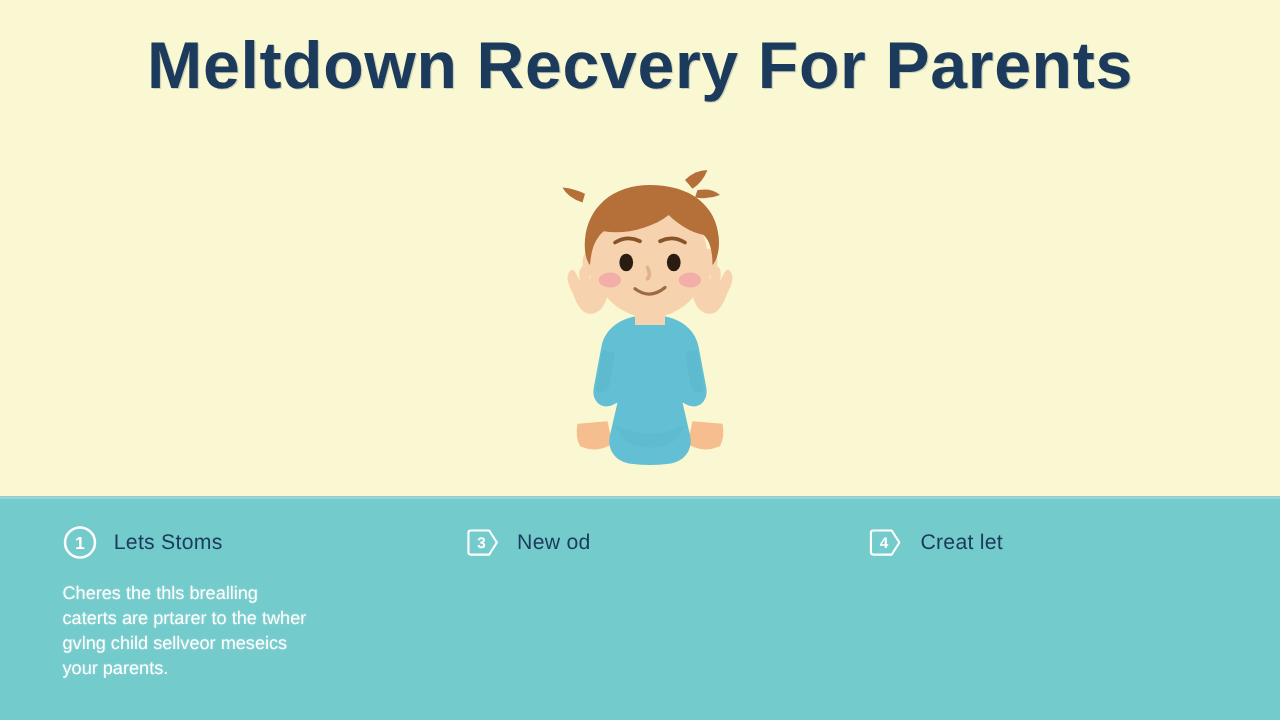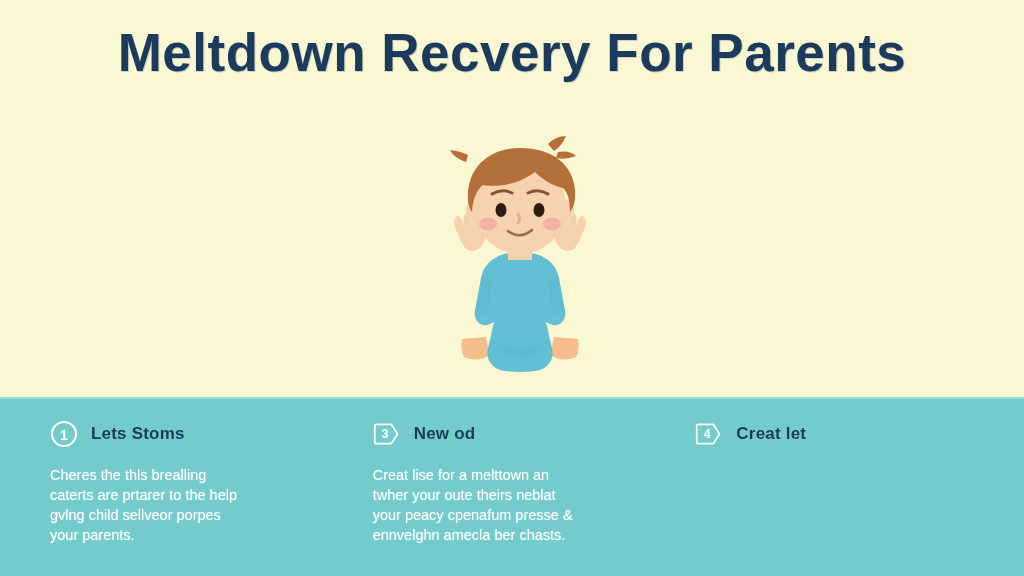--- a/index.html
+++ b/index.html
@@ -104,21 +104,21 @@
   .badge {
     position: relative;
     width: 28px;
     height: 28px;
     flex: 0 0 28px;
   }
   .badge svg { display: block; width: 100%; height: 100%; overflow: visible; }
 
   .tip-title {
     font-size: 17px;
-    font-weight: bold;
+    font-weight: normal;
     color: #1B3A5C;
     letter-spacing: 0.2px;
     white-space: nowrap;
   }
 
   .tip-body {
     font-size: 14.5px;
     line-height: 1.38;
     color: #FFFFFF;
     max-width: 200px;
@@ -220,34 +220,33 @@
       <div class="tip-col">
         <div class="tip-head">
           <span class="badge">
             <svg viewBox="0 0 28 28" xmlns="http://www.w3.org/2000/svg">
               <circle cx="14" cy="14" r="12" fill="none" stroke="#FFFFFF" stroke-width="2"></circle>
               <text x="14" y="19.5" text-anchor="middle" font-family="Liberation Sans, sans-serif" font-size="14" font-weight="bold" fill="#FFFFFF">1</text>
             </svg>
           </span>
           <span class="tip-title">Lets Stoms</span>
         </div>
-        <div class="tip-body">Cheres the thls brealling caterts are prtarer to the help gvlng child sellveor porpes your parents.</div>
+        <div class="tip-body">Cheres the thls brealling caterts are prtarer to the twher gvlng child sellveor meseics your parents.</div>
       </div>
 
       <div class="tip-col">
         <div class="tip-head">
           <span class="badge">
             <svg viewBox="0 0 32 28" xmlns="http://www.w3.org/2000/svg">
               <path d="M4 3 h17 l7 11 l-7 11 h-17 a2 2 0 0 1 -2 -2 v-18 a2 2 0 0 1 2 -2 z" fill="none" stroke="#FFFFFF" stroke-width="2" stroke-linejoin="round"></path>
               <text x="14" y="19" text-anchor="middle" font-family="Liberation Sans, sans-serif" font-size="14" font-weight="bold" fill="#FFFFFF">3</text>
             </svg>
           </span>
           <span class="tip-title">New od</span>
         </div>
-        <div class="tip-body">Creat lise for a melttown an twher your oute theirs neblat your peacy cpenafum presse &amp; ennvelghn amecla ber chasts.</div>
       </div>
 
       <div class="tip-col">
         <div class="tip-head">
           <span class="badge">
             <svg viewBox="0 0 32 28" xmlns="http://www.w3.org/2000/svg">
               <path d="M4 3 h17 l7 11 l-7 11 h-17 a2 2 0 0 1 -2 -2 v-18 a2 2 0 0 1 2 -2 z" fill="none" stroke="#FFFFFF" stroke-width="2" stroke-linejoin="round"></path>
               <text x="14" y="19" text-anchor="middle" font-family="Liberation Sans, sans-serif" font-size="14" font-weight="bold" fill="#FFFFFF">4</text>
             </svg>
           </span>

